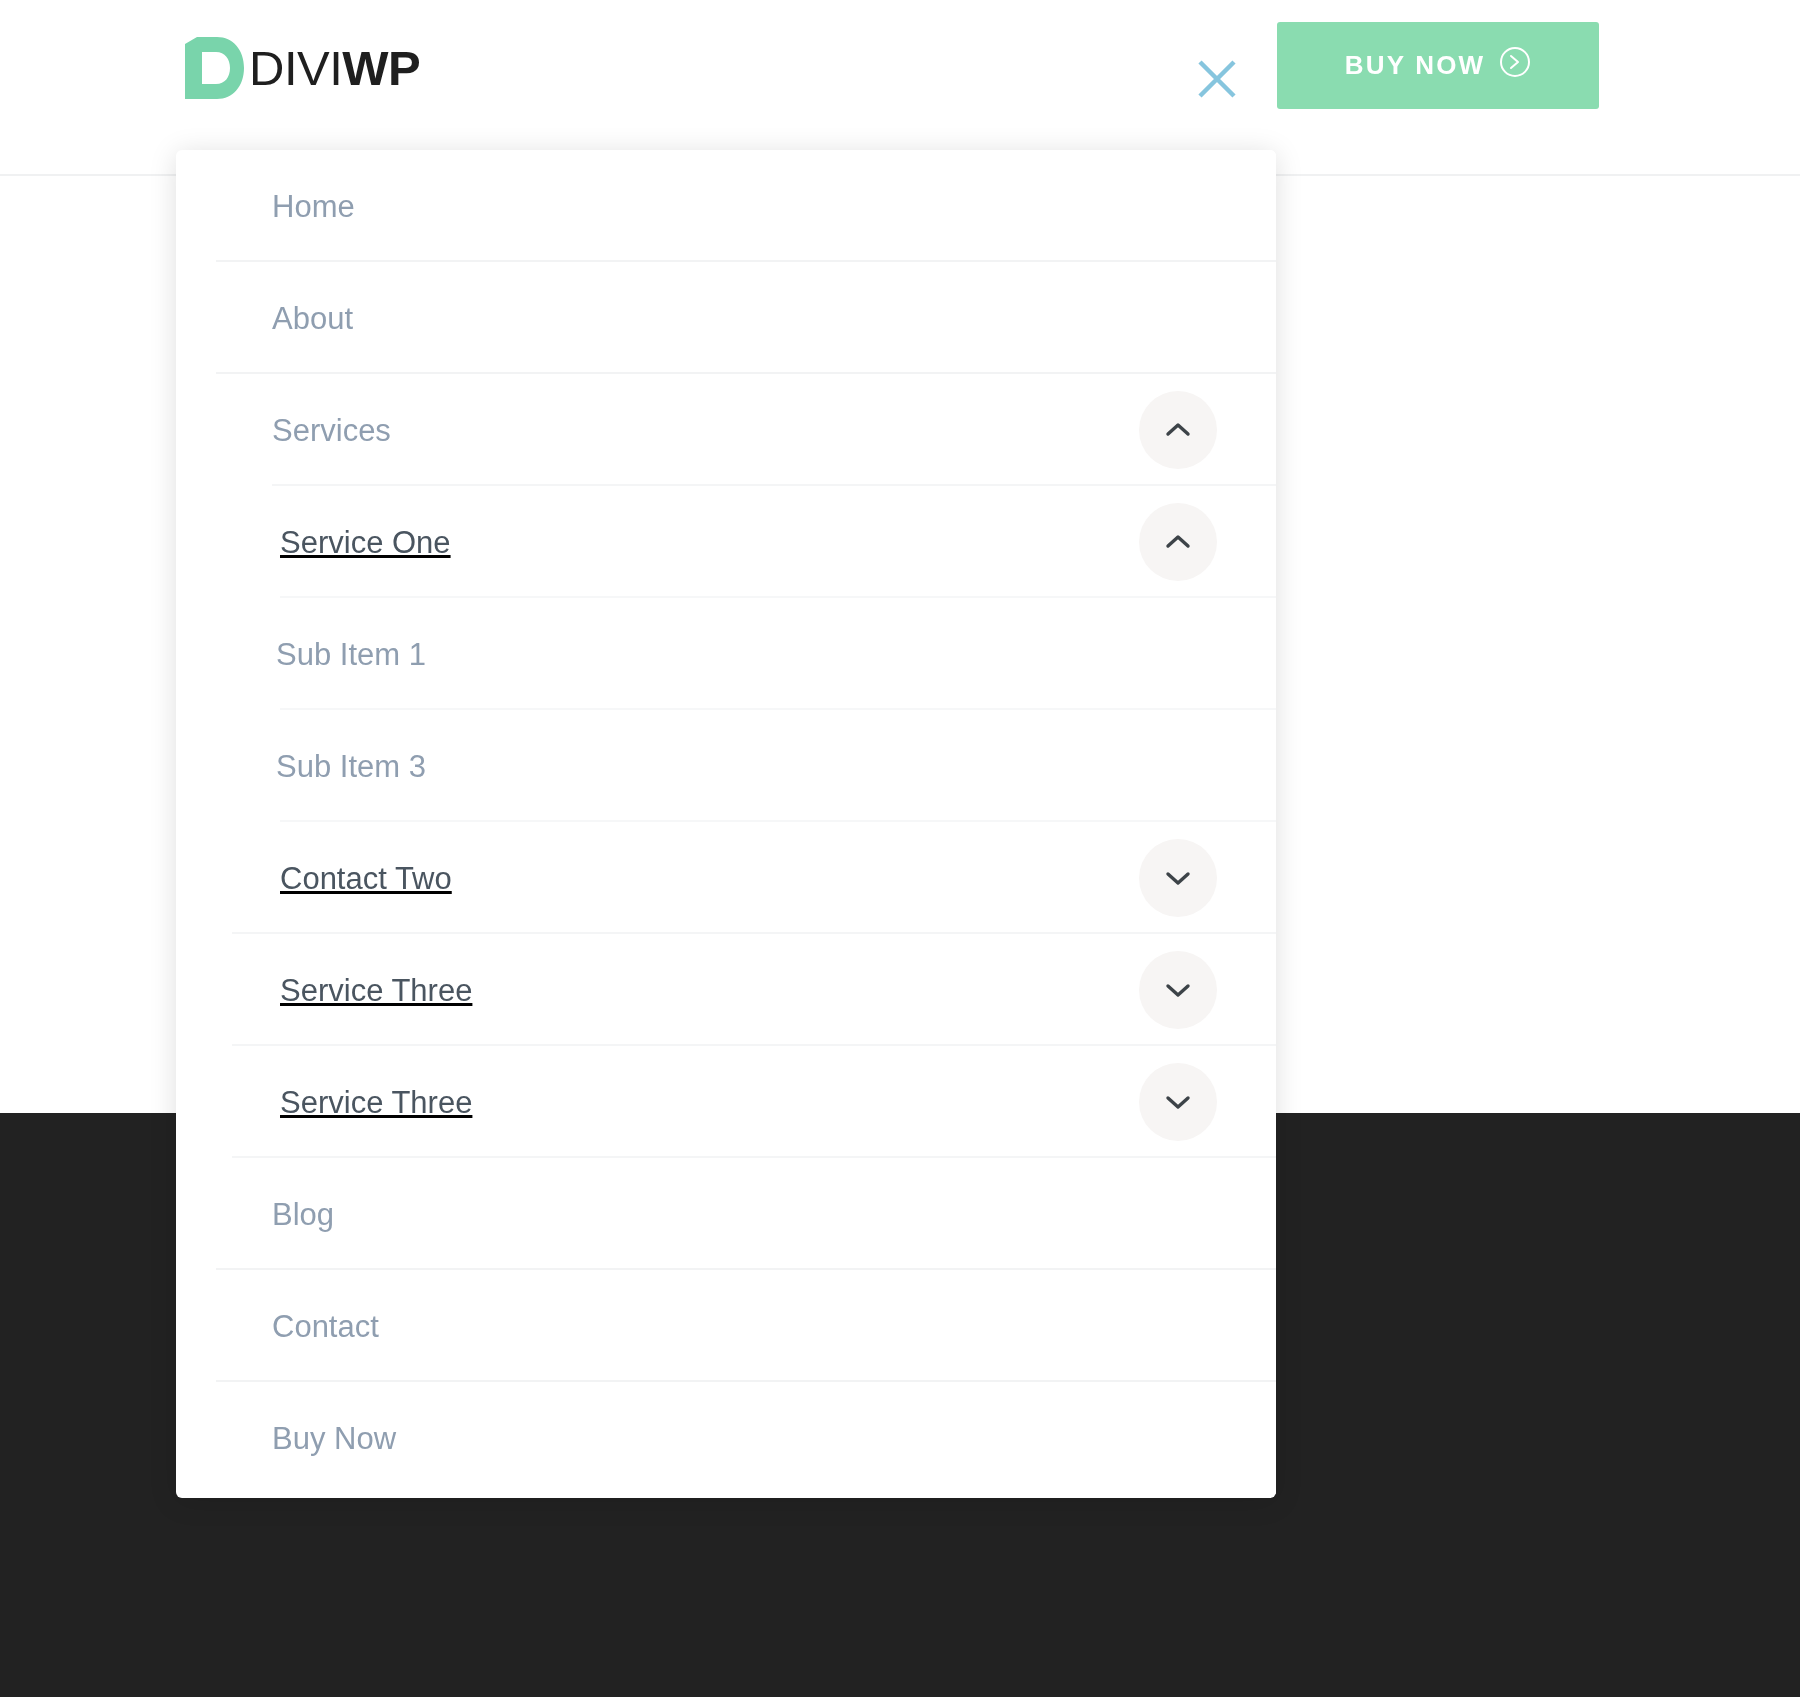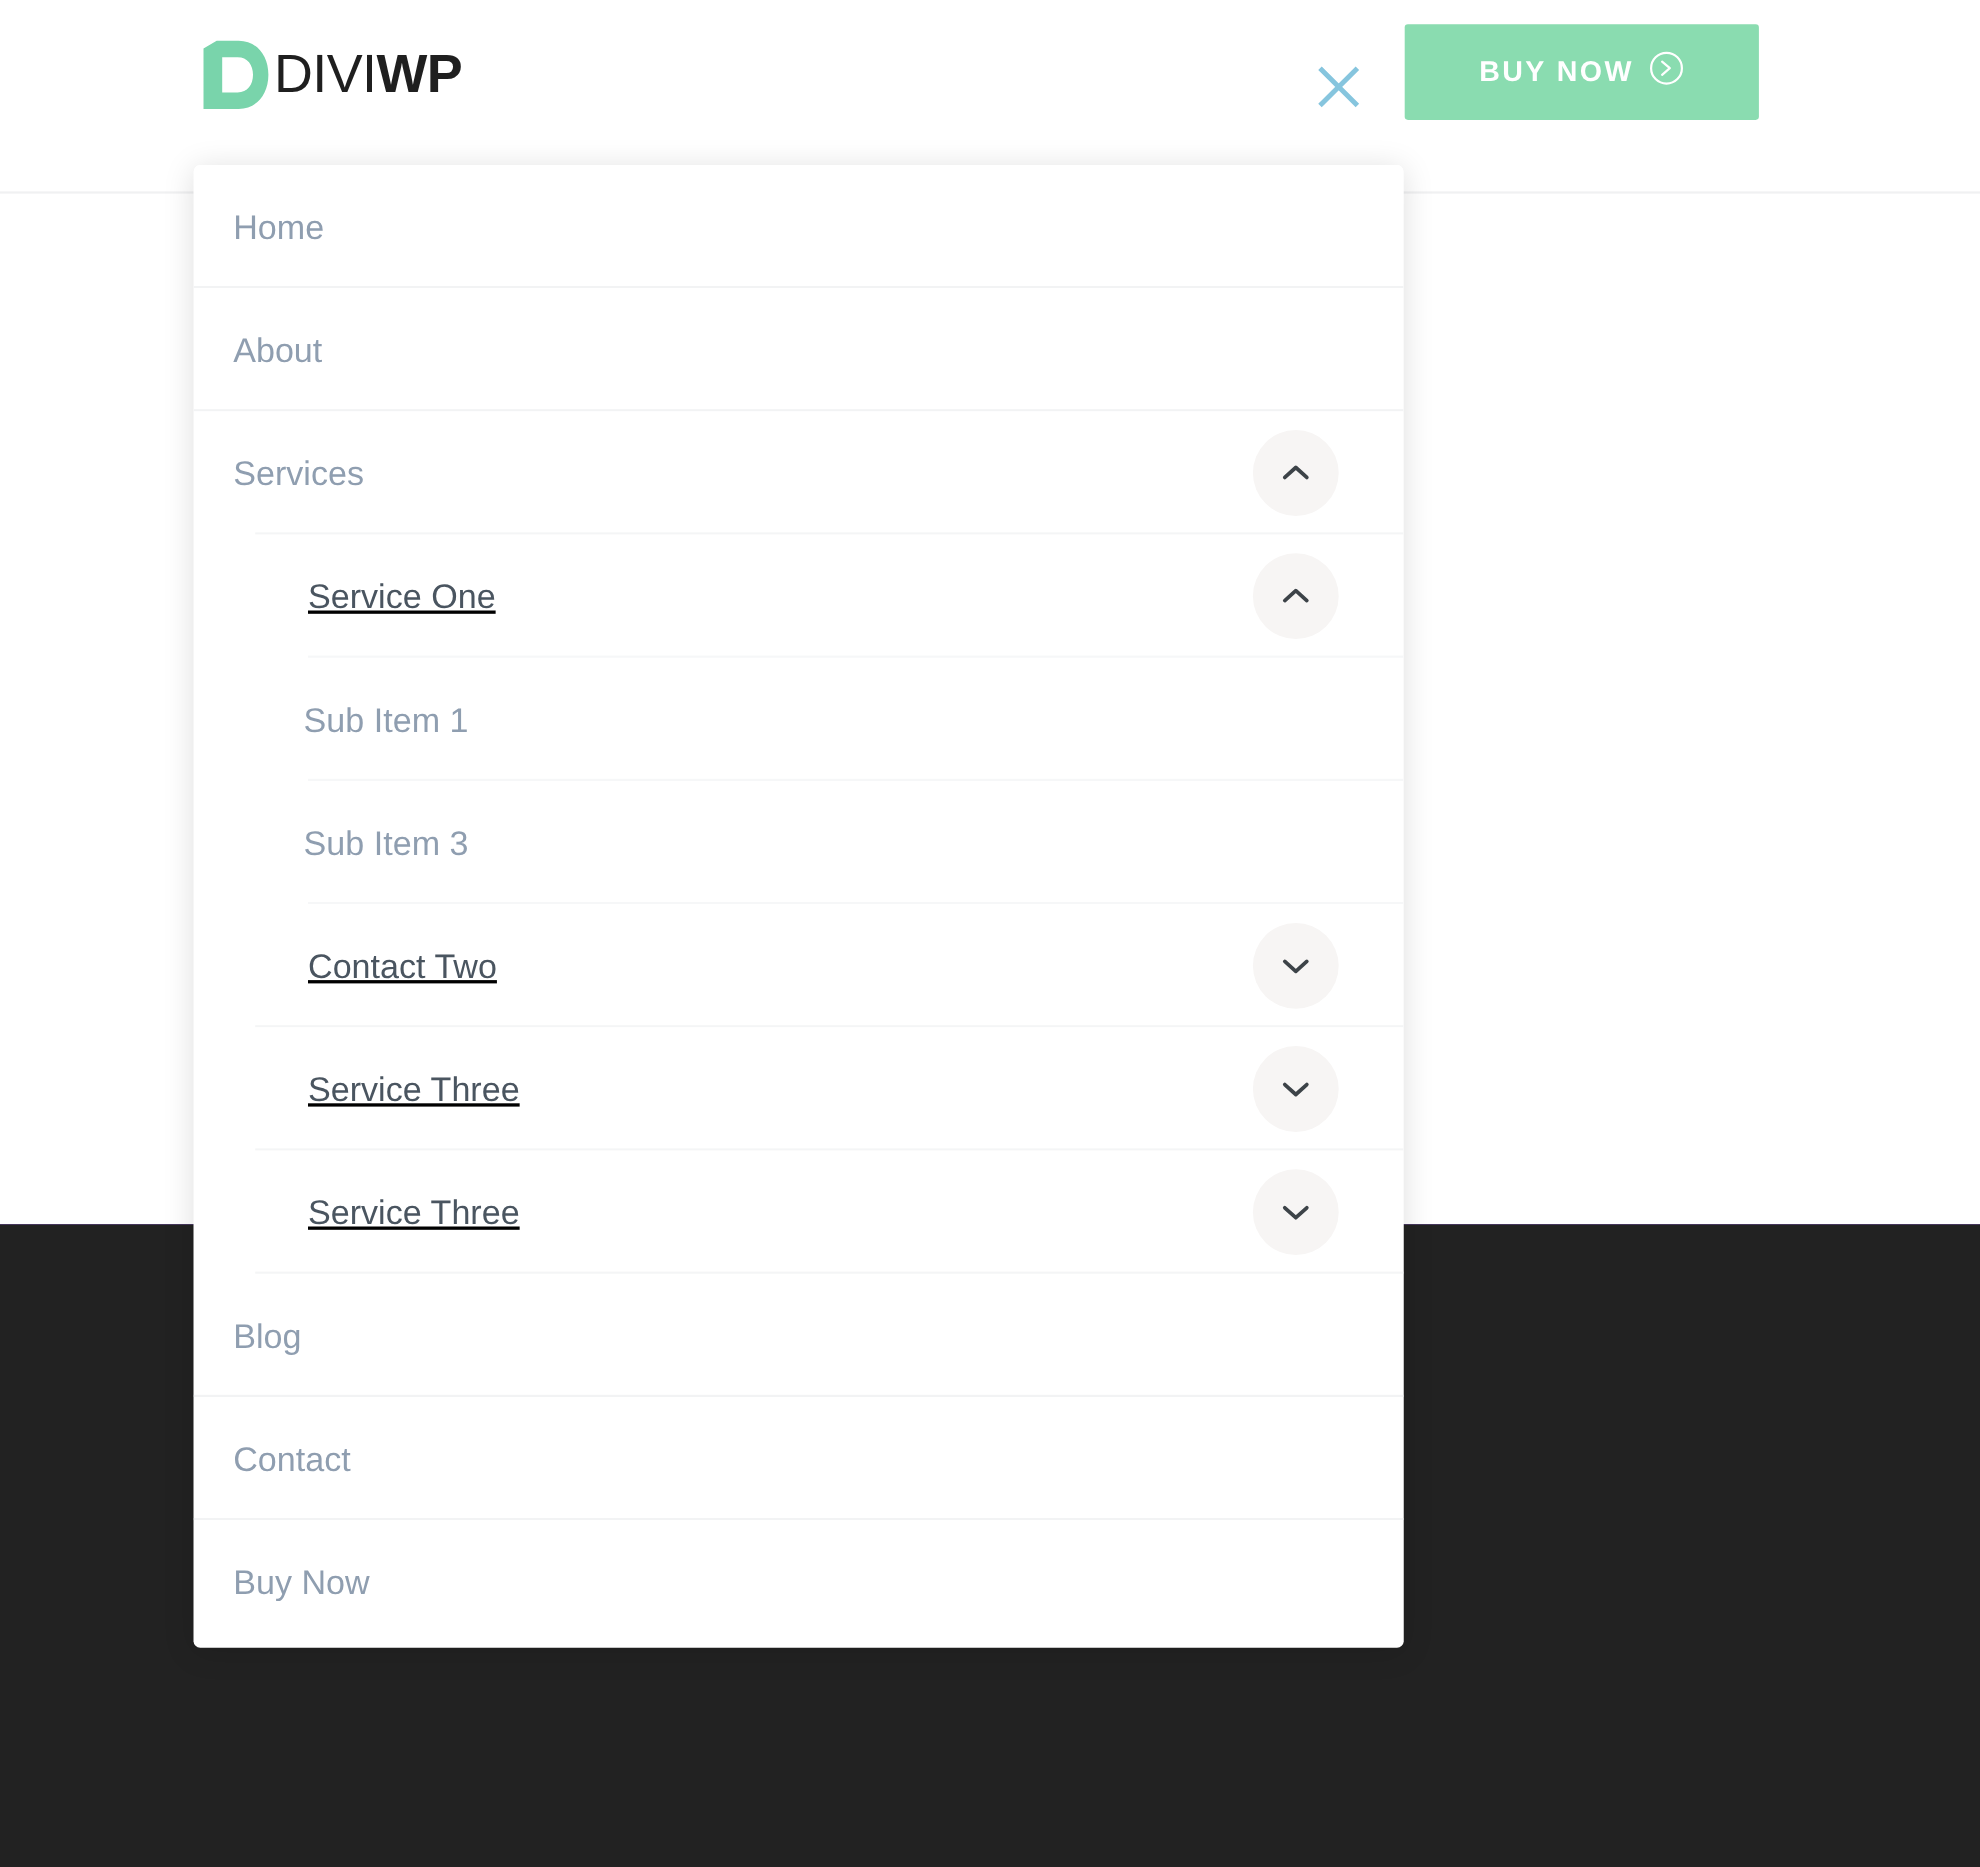--- a/index.html
+++ b/index.html
@@ -9,21 +9,21 @@
     height: 1697px;
     overflow: hidden;
     font-family: "Liberation Sans", sans-serif;
     background: #ffffff;
   }
 
   .page {
     position: relative;
     width: 1800px;
     height: 1697px;
-    background: #6d28d9;
+    background: #c2410c;
   }
 
   
   .bg-light {
     position: absolute;
     left: 0; top: 0;
     width: 1800px; height: 1113px;
     background: #ffffff;
   }
   .bg-dark {
@@ -131,21 +131,21 @@
   }
 
   .menu-label {
     font-size: 31px;
     line-height: 1;
     white-space: nowrap;
     font-weight: 400;
   }
 
   
-  .lvl1 { padding-left: 36px; }
+  .lvl1 { padding-left: 56px; margin-left: 40px; }
   .lvl1 .menu-label { color: #8f9eb0; }
   .lvl1-divider {
     position: absolute;
     left: 0; right: 0; bottom: 0;
     height: 2px;
     background: #f2f3f4;
   }
 
   
   .lvl2 { padding-left: 104px; text-decoration: underline; }

